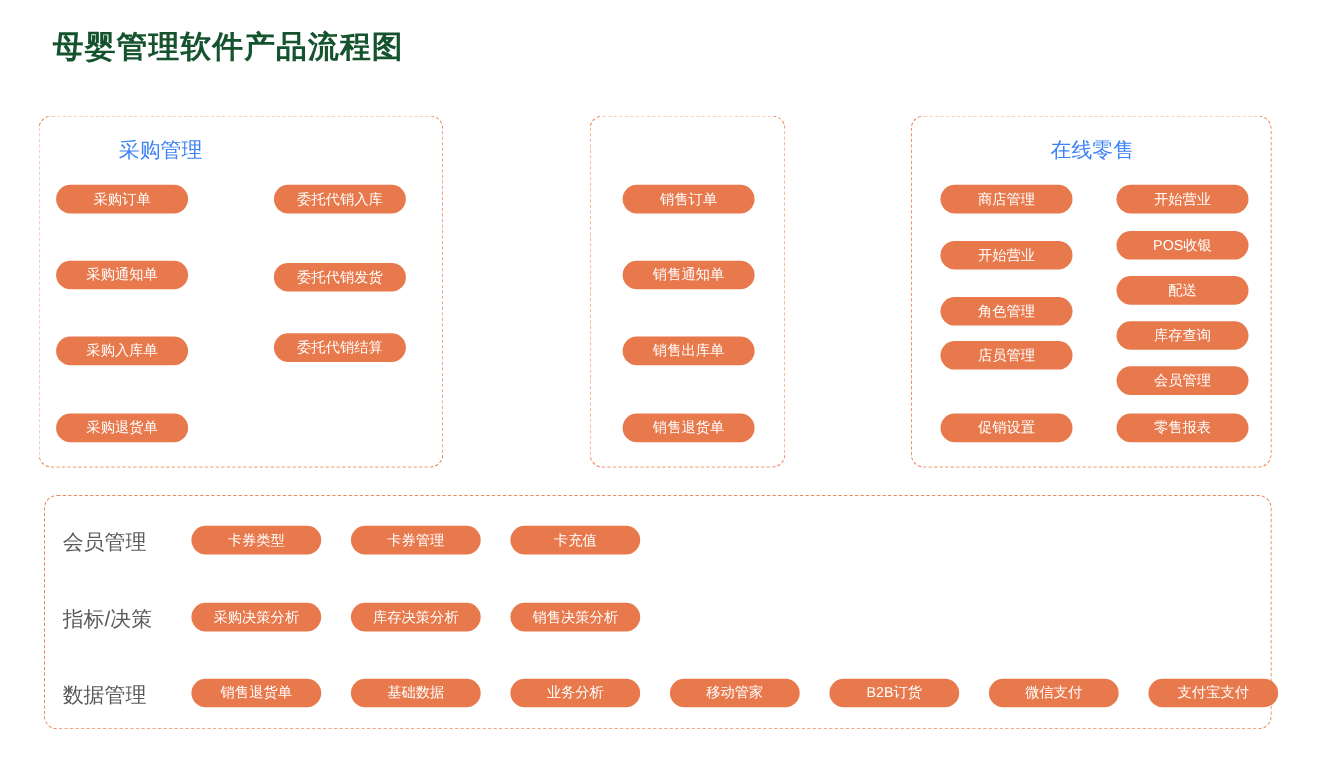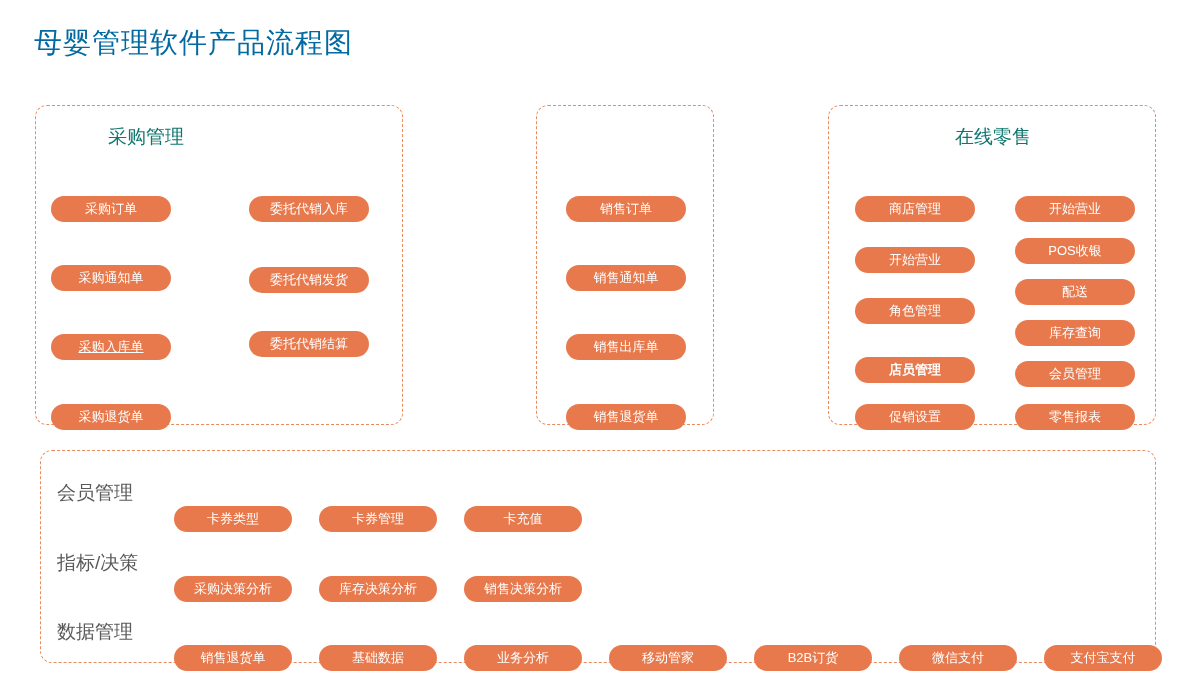--- a/index.html
+++ b/index.html
@@ -10,66 +10,65 @@
     width: 1200px;
     height: 700px;
     background: #ffffff;
     font-family: "Liberation Sans", "DejaVu Sans", sans-serif;
     overflow: hidden;
     position: relative;
   }
 
   #page-title {
     position: absolute;
-    left: 34px;
+    left: 48px;
     top: 24px;
     font-size: 28px;
-    color: #0369a1;
-    font-weight: 400;
+    color: #14532d;
+    font-weight: 700;
     letter-spacing: 1px;
     white-space: nowrap;
   }
 
   
   .panel {
     position: absolute;
     border: 1px dashed #ea8a5f;
     border-radius: 12px;
     box-sizing: border-box;
     background: transparent;
   }
   #panel-procurement { left: 35px;  top: 105px; width: 368px; height: 320px; }
   #panel-sales       { left: 536px; top: 105px; width: 178px; height: 320px; }
   #panel-retail      { left: 828px; top: 105px; width: 328px; height: 320px; }
   #panel-bottom      { left: 40px;  top: 450px; width: 1116px; height: 213px; }
 
   .panel-heading {
     position: absolute;
     font-size: 19px;
-    color: #0f766e;
+    color: #3b82f6;
     font-weight: 400;
     white-space: nowrap;
     text-align: center;
   }
 
   
   .pill {
     position: absolute;
     height: 26px;
     line-height: 26px;
     border-radius: 13px;
     background: #e8794c;
     color: #ffffff;
     font-size: 13px;
     text-align: center;
     white-space: nowrap;
     box-sizing: border-box;
     cursor: pointer;
     user-select: none;
-    margin-top: 28px;
   }
   .pill.w120 { width: 120px; }
   .pill.w118 { width: 118px; }
 
   
   .row-label {
     position: absolute;
     font-size: 19px;
     color: #595959;
     white-space: nowrap;
@@ -78,21 +77,21 @@
 </head>
 <body>
 
 <div id="page-title">母婴管理软件产品流程图</div>
 
 <div class="panel" id="panel-procurement">
   <div class="panel-heading" style="left:33px; top:18px; width:154px;">采购管理</div>
 
   <div class="pill w120" style="left:15px; top:62px;">采购订单</div>
   <div class="pill w120" style="left:15px; top:131px;">采购通知单</div>
-  <div class="pill w120" style="left:15px; top:200px;text-decoration:underline;">采购入库单</div>
+  <div class="pill w120" style="left:15px; top:200px;">采购入库单</div>
   <div class="pill w120" style="left:15px; top:270px;">采购退货单</div>
 
   <div class="pill w120" style="left:213px; top:62px;">委托代销入库</div>
   <div class="pill w120" style="left:213px; top:133px;">委托代销发货</div>
   <div class="pill w120" style="left:213px; top:197px;">委托代销结算</div>
 </div>
 
 <div class="panel" id="panel-sales">
 
   <div class="pill w120" style="left:29px; top:62px;">销售订单</div>
@@ -100,21 +99,21 @@
   <div class="pill w120" style="left:29px; top:200px;">销售出库单</div>
   <div class="pill w120" style="left:29px; top:270px;">销售退货单</div>
 </div>
 
 <div class="panel" id="panel-retail">
   <div class="panel-heading" style="left:0px; top:18px; width:328px;">在线零售</div>
 
   <div class="pill w120" style="left:26px; top:62px;">商店管理</div>
   <div class="pill w120" style="left:26px; top:113px;">开始营业</div>
   <div class="pill w120" style="left:26px; top:164px;">角色管理</div>
-  <div class="pill w120" style="left:26px; top:223px;font-weight:bold;">店员管理</div>
+  <div class="pill w120" style="left:26px; top:204px;">店员管理</div>
   <div class="pill w120" style="left:26px; top:270px;">促销设置</div>
 
   <div class="pill w120" style="left:186px; top:62px;">开始营业</div>
   <div class="pill w120" style="left:186px; top:104px;">POS收银</div>
   <div class="pill w120" style="left:186px; top:145px;">配送</div>
   <div class="pill w120" style="left:186px; top:186px;">库存查询</div>
   <div class="pill w120" style="left:186px; top:227px;">会员管理</div>
   <div class="pill w120" style="left:186px; top:270px;">零售报表</div>
 </div>
 

